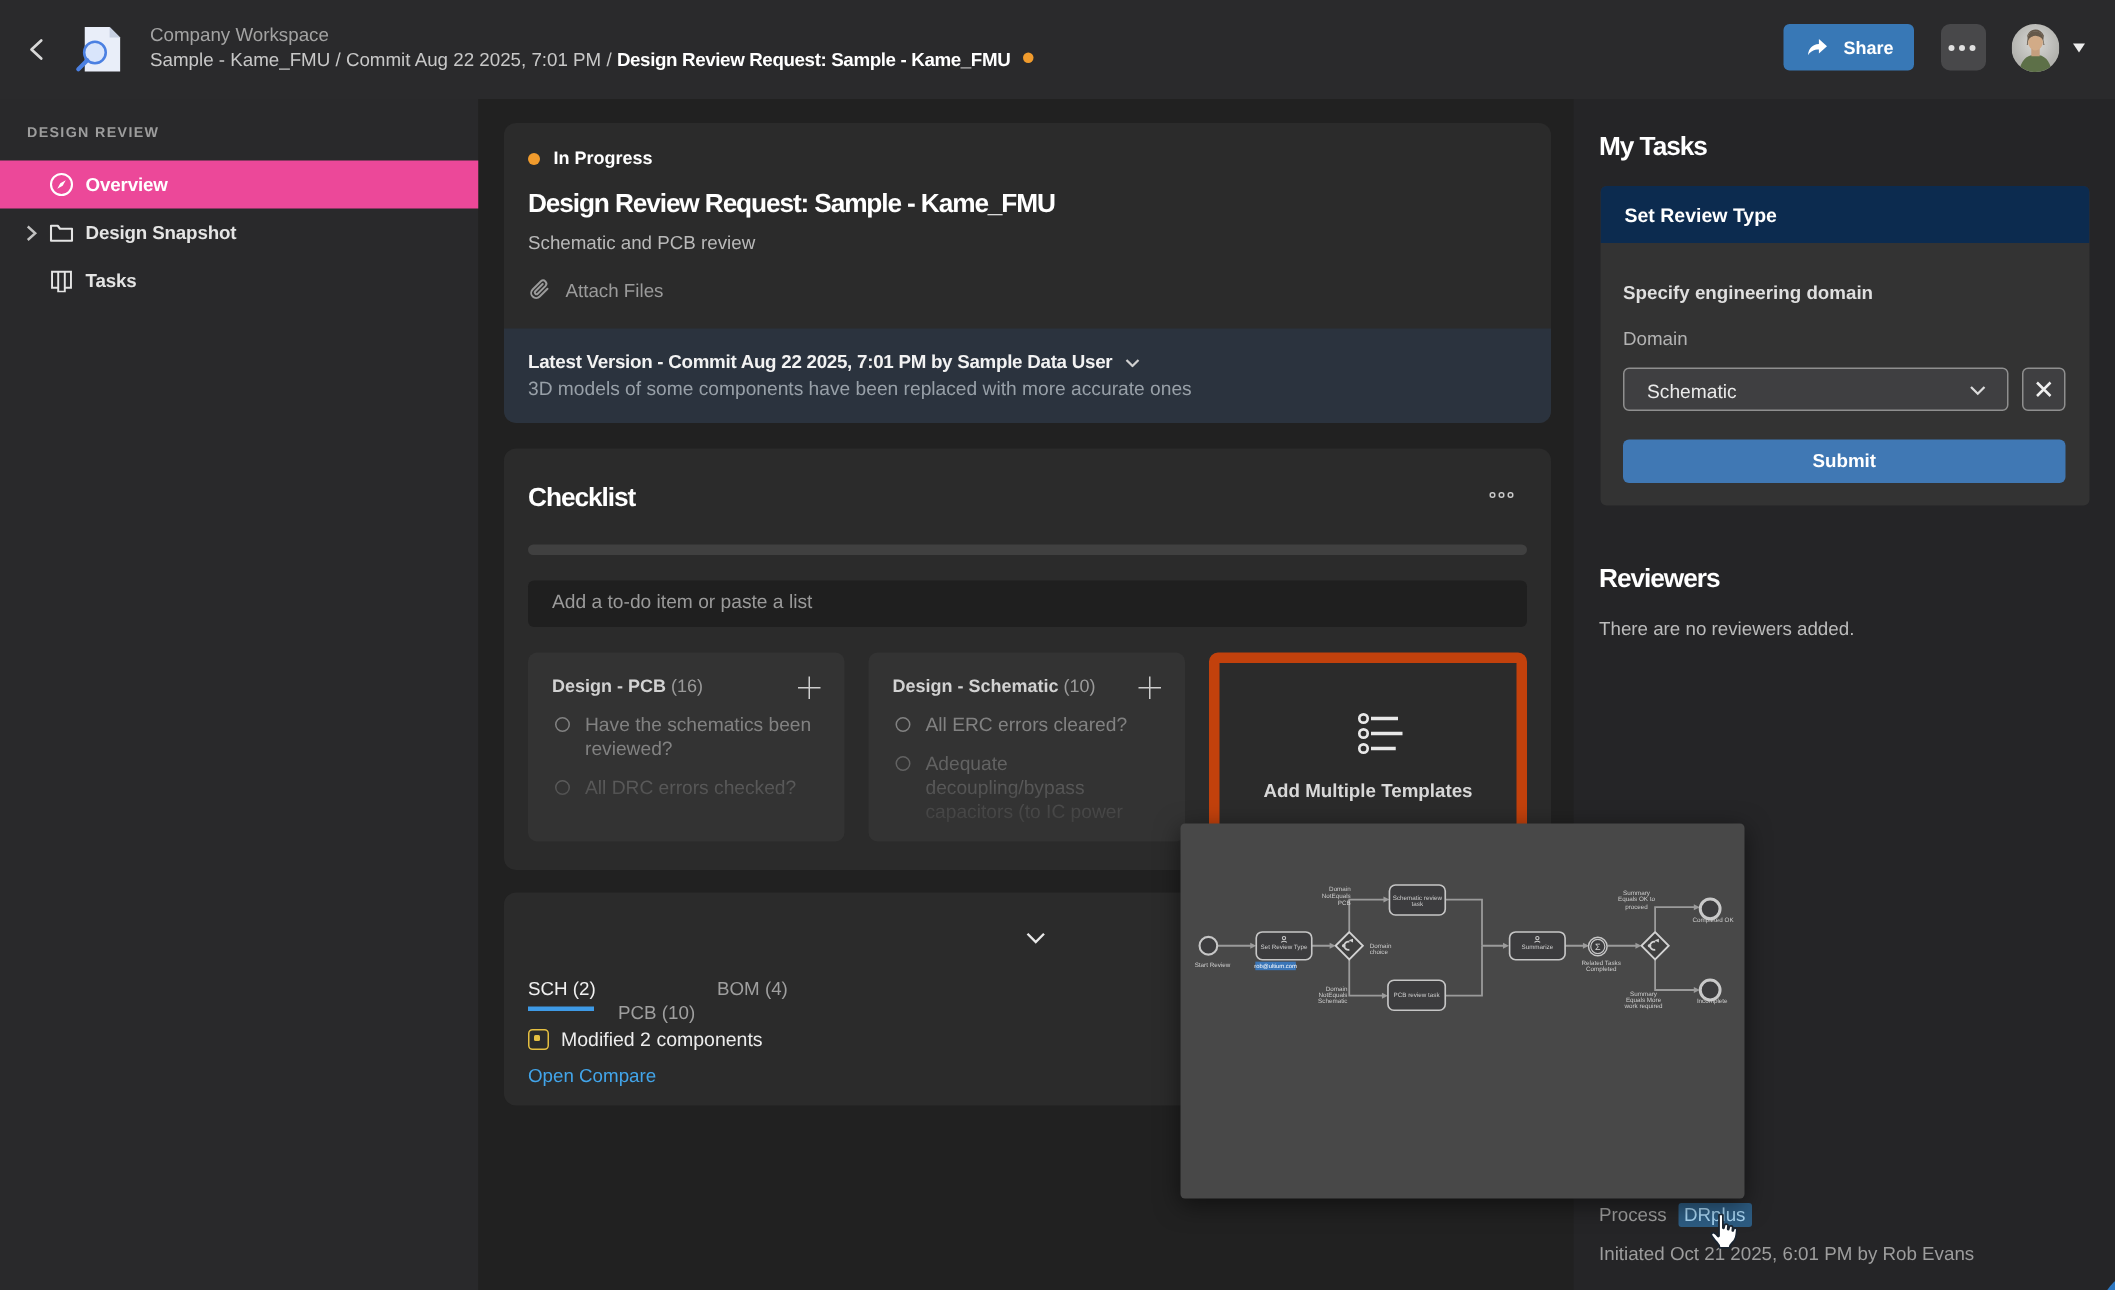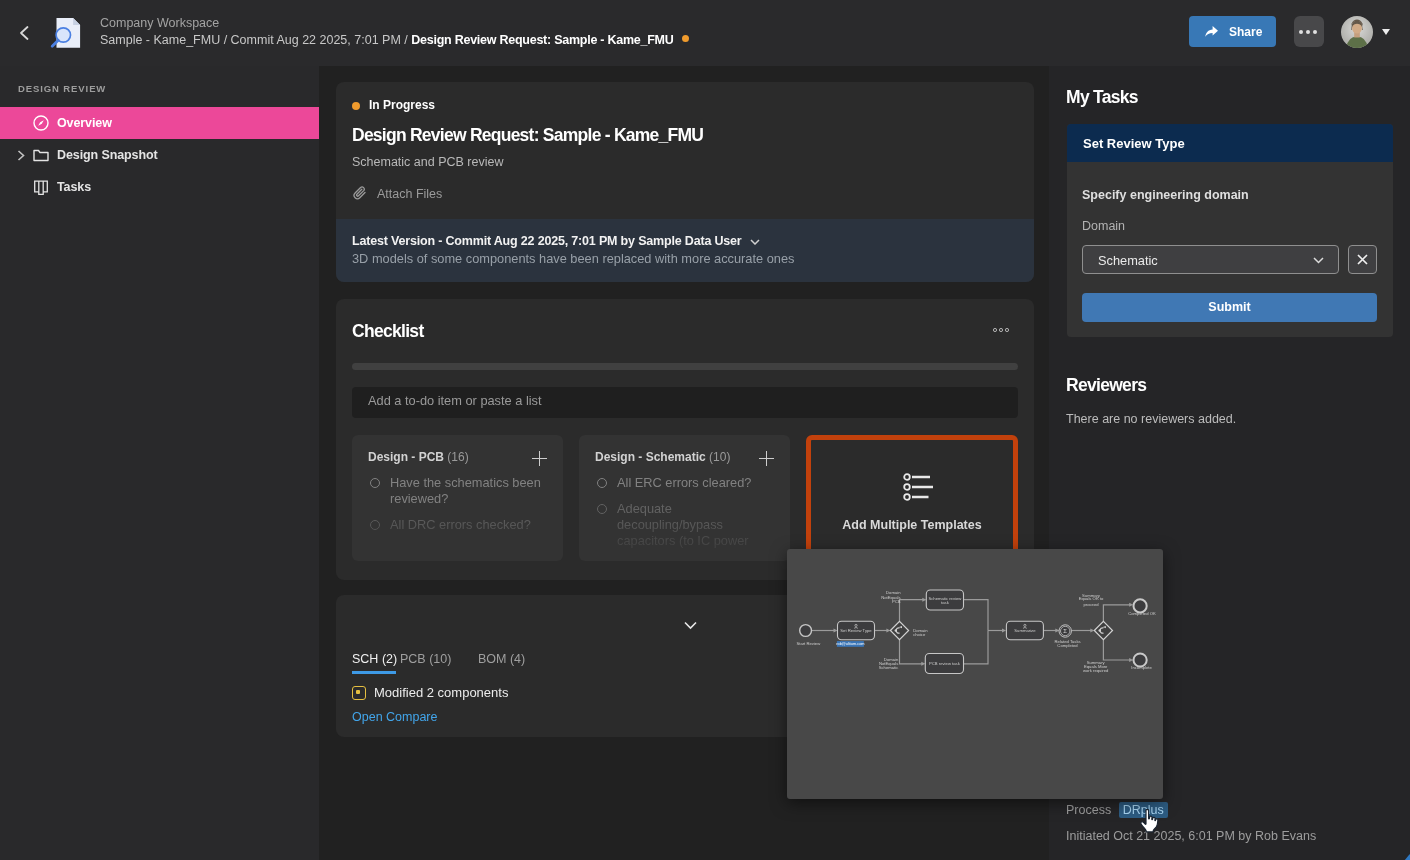--- a/index.html
+++ b/index.html
@@ -49,40 +49,40 @@
   #card2 h2, #card3 h2 { position:absolute; left:16px; font-size:17.5px; font-weight:bold; color:#fff; letter-spacing:-0.7px; }
   #card2 h2 { top:22px; }
   #chkdots { position:absolute; left:657px; top:29px; }
   #chkdots i { position:absolute; width:3.6px; height:3.6px; border-radius:50%; border:1.2px solid #c9c9c9; }
   #progress { position:absolute; left:16px; top:64px; width:666px; height:7px; background:#404040; border-radius:4px; }
   #todoinput { position:absolute; left:16px; top:88px; width:666px; height:31px; background:#1f1f1f; border-radius:4px; }
   #todoinput span { position:absolute; left:16px; top:6px; font-size:12.8px; color:#9a9a9a; }
   .tcard { position:absolute; top:136px; width:211px; height:126px; background:#333333; border-radius:6px; overflow:hidden; }
   #tc1 { left:16px; }
   #tc2 { left:243px; }
-  #tc3 { left:470px; width:212px; background:transparent; border:5px solid #c2410c; }
+  #tc3 { left:470px; width:212px; background:transparent; border:7px solid #c2410c; }
   .tcard .tt { position:absolute; left:16px; top:15px; font-size:12px; font-weight:bold; color:#d2d2d2; }
   .tcard .tt span { font-weight:normal; color:#9a9a9a; }
   .plus { position:absolute; left:180px; top:16px; width:15px; height:15px; }
   .plus:before { content:""; position:absolute; left:6.8px; top:0; width:1.4px; height:15px; background:#cecece; }
   .plus:after { content:""; position:absolute; left:0; top:6.8px; width:15px; height:1.4px; background:#cecece; }
   .items { position:absolute; left:0; top:40px; width:100%; height:86px; -webkit-mask-image:linear-gradient(rgba(0,0,0,1) 45%, rgba(0,0,0,.45) 75%, rgba(0,0,0,.12) 100%); mask-image:linear-gradient(rgba(0,0,0,1) 45%, rgba(0,0,0,.45) 75%, rgba(0,0,0,.12) 100%); }
   .item { position:relative; margin:0 16px 10px 38px; font-size:12.8px; line-height:16px; color:#9d9d9d; }
   .item:before { content:""; position:absolute; left:-20px; top:3px; width:8px; height:8px; border:1.3px solid #9d9d9d; border-radius:50%; }
   #tc3 .ico { position:absolute; left:92px; top:33px; }
   #tc3 .lbl3 { position:absolute; left:0; top:78px; width:100%; text-align:center; font-size:12.5px; font-weight:bold; color:#d8d8d8; }
   
   #card3 h2 { top:21px; font-size:17px; letter-spacing:-0.55px; }
   #cmp-chev { position:absolute; left:348px; top:26px; }
   .tabs { position:absolute; left:16px; top:57px; font-size:12.5px; color:#9f9f9f; height:24px; }
   .tab { position:absolute; top:0; white-space:nowrap; }
   .tab b { font-weight:normal; }
   #tab1 { left:0; color:#f0f0f0; }
   #tab1 u { position:absolute; left:0; top:19px; width:44px; height:2.5px; background:#3e9ae6; }
-  #tab2 { left:48px; }
+  #tab2 { left:60px;margin-top:16px; }
   #tab3 { left:126px; }
   #modrow { position:absolute; left:16px; top:90px; }
   #modicon { position:absolute; left:0; top:1px; width:14px; height:14px; border:1.6px solid #e5bf41; border-radius:3px; }
   #modicon:before { content:""; position:absolute; left:3.4px; top:3.4px; width:4px; height:4px; background:#e5bf41; border-radius:1px; }
   #modrow span { position:absolute; left:22px; top:0; font-size:13px; color:#ececec; white-space:nowrap; }
   #opencompare { position:absolute; left:16px; top:115px; font-size:12.5px; color:#42a5ea; }
   
   #rpanel { position:absolute; left:1049px; top:66px; width:361px; height:794px; background:#252527; }
   #rpanel h2 { position:absolute; left:17px; font-size:17.5px; font-weight:bold; color:#fff; letter-spacing:-0.7px; }
   #mytasks { top:21px; }

